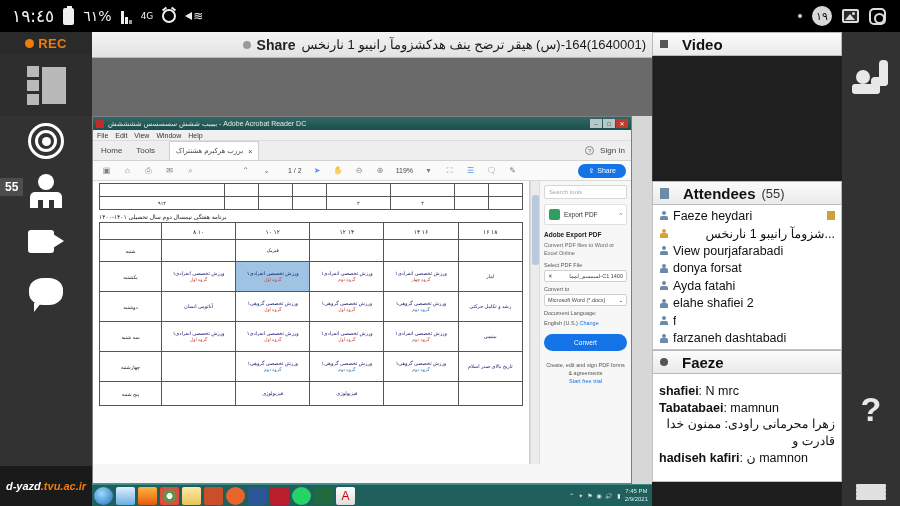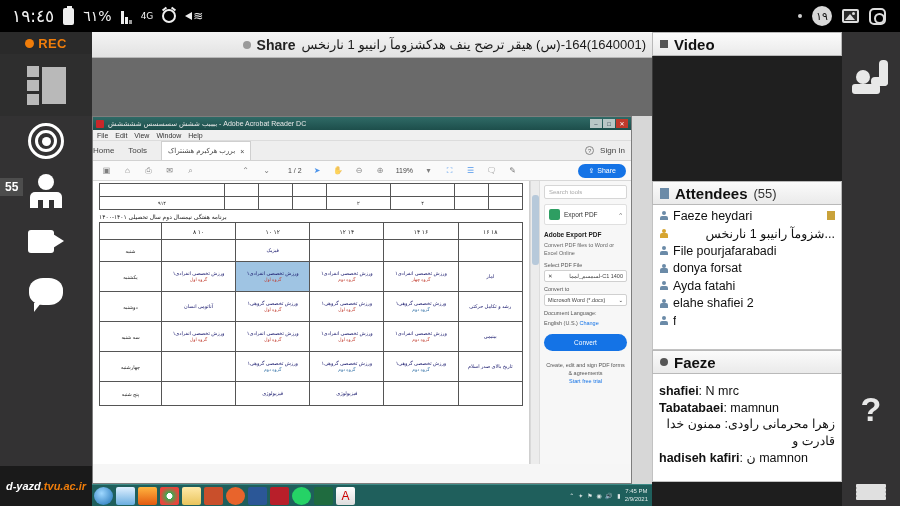--- a/index.html
+++ b/index.html
@@ -110,21 +110,21 @@
   #adobe-title { height:13px; background:linear-gradient(#2f6a66,#1d4e4b); display:flex; align-items:center;
                  padding:0 3px; gap:4px; }
   #adobe-title .ttl { color:#e9e9e9; font-size:7px; white-space:nowrap; overflow:hidden; }
   #adobe-title .pdfico { width:8px;height:8px;background:#c7282a;border-radius:1px;}
   #adobe-title .wbtns { margin-left:auto; display:flex; gap:1px;}
   #adobe-title .wbtns span{ width:12px;height:9px;background:#b9c7c6;font-size:6px;color:#123;
         display:flex;align-items:center;justify-content:center;}
   #adobe-title .wbtns span.cls{background:#c0392b;color:#fff;}
   #adobe-menu { height:11px; background:#f0f0f0; display:flex; align-items:center; gap:7px; padding-left:4px;
                 font-size:7px; color:#333; border-bottom:1px solid #dcdcdc;}
-  #adobe-tabs { height:20px; background:#eeeeee; display:flex; align-items:center; gap:14px; 
+  #adobe-tabs { height:20px; background:#eeeeee; display:flex; align-items:center; gap:14px; padding-left:8px;
                 font-size:8px; color:#444; border-bottom:1px solid #d2d2d2; position:relative;}
   #adobe-tabs .doctab { background:#fff; border:1px solid #cfcfcf; border-bottom:0; height:19px;
      display:flex;align-items:center; gap:5px; padding:0 6px; direction:rtl; font-size:7px;}
   #adobe-tabs .signin { position:absolute; right:6px; display:flex;align-items:center;gap:6px; font-size:8px;}
   #adobe-tabs .qmark { width:9px;height:9px;border:1px solid #888;border-radius:50%;font-size:6px;
      display:flex;align-items:center;justify-content:center;color:#666;}
   #adobe-toolbar { height:20px; background:#fafafa; border-bottom:1px solid #d8d8d8; display:flex;
                    align-items:center; gap:10px; padding-left:8px; font-size:8px; color:#555; position:relative;}
   #adobe-toolbar .tb-ic { width:11px;height:11px; opacity:.75; display:flex;align-items:center;justify-content:center;}
   #adobe-toolbar .pagenum { font-size:7px; color:#444; margin-left:6px;}
@@ -171,21 +171,21 @@
   #taskbar .tray { margin-left:auto; display:flex; align-items:center; gap:4px; padding-right:4px;
                    color:#dfe9e8; font-size:6px; }
   #taskbar .tray .clk { text-align:center; line-height:1.3;}
 
   
   #rightcol { position:absolute; left:652px; top:32px; width:190px; height:474px; background:#1e1e1e; }
   .panel-hdr { height:24px; background:linear-gradient(#fbfbfb,#eaeaea); border:1px solid #b9b9b9;
      display:flex; align-items:center; gap:6px; padding-left:7px; }
   .panel-hdr .bullet { width:8px;height:8px; background:#555; }
   .panel-hdr .bullet.round{border-radius:50%;}
-  .panel-hdr .t { font-size:15px; font-weight:bold; color:#111; }
+  .panel-hdr .t { font-size:15px; font-weight:bold; color:#111;margin-left:8px; }
   .panel-hdr .cnt { font-size:13px; color:#333; }
   .panel-hdr .pic { width:9px;height:11px; }
   #video-body { height:125px; background:#1f1f1f; border-left:1px solid #3a3a3a; }
   #att-body { height:145px; background:#fff; border:1px solid #c2c2c2; border-top:0; overflow:hidden; padding-top:2px;}
   .att-row { display:flex; align-items:center; gap:5px; padding:0 6px; height:17.5px; }
   .att-row .ico { width:9px; height:9px; position:relative; flex:none;}
   .mini-person { width:9px;height:9px; }
   .mini-person .h{ position:absolute;left:2.5px;top:0;width:4px;height:4px;border-radius:50%;background:#6b8ba8;}
   .mini-person .b{ position:absolute;left:0.5px;top:4.5px;width:8px;height:4.5px;background:#6b8ba8;border-radius:2px 2px 0 0;}
   .mini-person.host .h{ background:#d6a531;} .mini-person.host .b{ background:#d6a531;}
@@ -633,21 +633,21 @@
             <span class="h"></span>
             <span class="b"></span>
           </span>
         <span class="nm rtl">...شزومآ رانیبو 1 نارنخس</span>
       </div>
       <div class="att-row">
         <span class="ico mini-person">
             <span class="h"></span>
             <span class="b"></span>
           </span>
-        <span class="nm">File pourjafarabadi</span>
+        <span class="nm">View pourjafarabadi</span>
       </div>
       <div class="att-row">
         <span class="ico mini-person">
             <span class="h"></span>
             <span class="b"></span>
           </span>
         <span class="nm">donya forsat</span>
       </div>
       <div class="att-row">
         <span class="ico mini-person">
@@ -662,20 +662,27 @@
             <span class="b"></span>
           </span>
         <span class="nm">elahe shafiei 2</span>
       </div>
       <div class="att-row">
         <span class="ico mini-person">
             <span class="h"></span>
             <span class="b"></span>
           </span>
         <span class="nm">f</span>
+      </div>
+      <div class="att-row">
+        <span class="ico mini-person">
+            <span class="h"></span>
+            <span class="b"></span>
+          </span>
+        <span class="nm">farzaneh dashtabadi</span>
       </div>
     </div>
 
     <div class="panel-hdr">
       <span class="bullet round"></span>
       <span class="t">Faeze</span>
     </div>
     <div id="chat-body">
       <div class="chat-clip"></div>
       <div class="chat-line">

